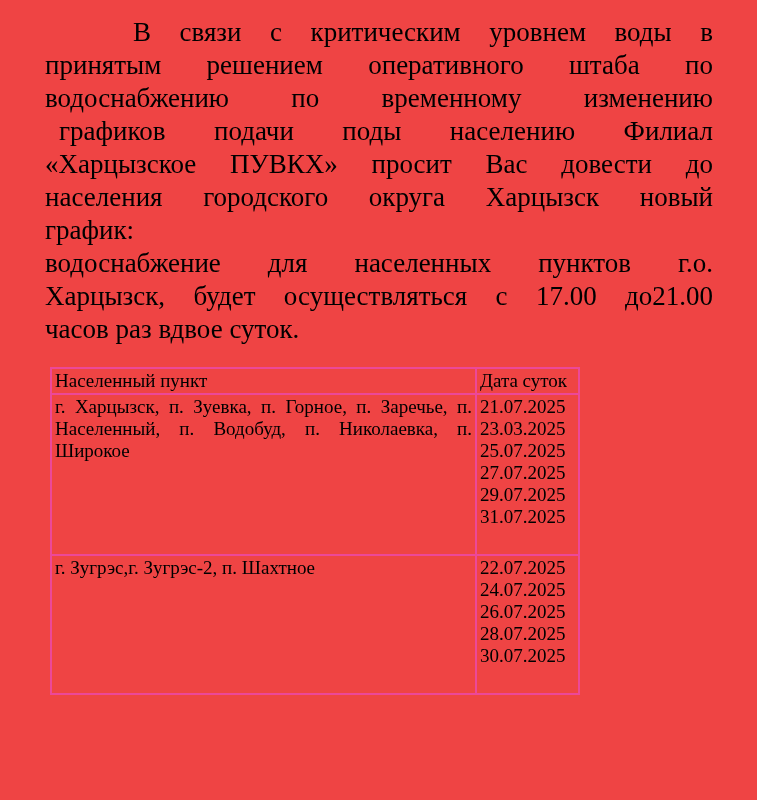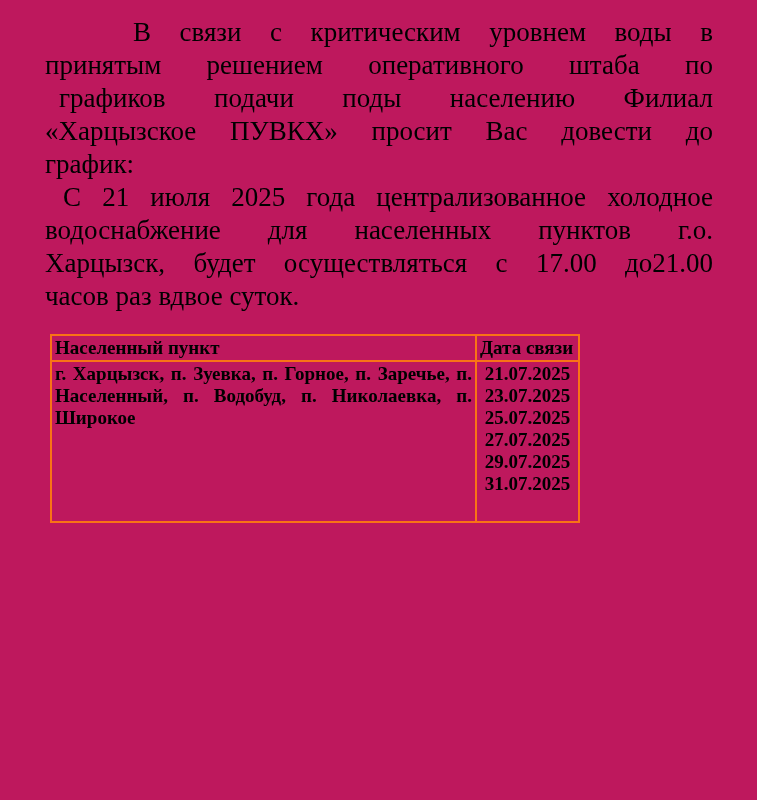--- a/index.html
+++ b/index.html
@@ -4,21 +4,21 @@
 <style>
   html, body {
     margin: 0;
     padding: 0;
     background: #ffffff;
   }
   .page {
     position: relative;
     width: 757px;
     height: 800px;
-    background: #be185d;
+    background: #ef4444;
     color: #000000;
     font-family: "Liberation Serif", "DejaVu Serif", serif;
     overflow: hidden;
   }
   .doc {
     padding: 16px 44px 0 45px;
   }
   .line {
     font-size: 27px;
     line-height: 33px;
@@ -40,88 +40,101 @@
 
   table.schedule {
     border-collapse: collapse;
     table-layout: fixed;
     width: 528px;
     margin-top: 21px;
     margin-left: 5px;
   }
   table.schedule th,
   table.schedule td {
-    border: 2px solid #f97316;
+    border: 2px solid #ec4899;
     vertical-align: top;
     font-family: "Liberation Serif", "DejaVu Serif", serif;
     font-size: 19px;
     line-height: 22px;
-    font-weight: bold;
+    font-weight: normal;
     color: #000000;
   }
   table.schedule th {
     text-align: left;
     padding: 1px 3px;
   }
   table.schedule td {
     padding: 1px 3px 26px 3px;
   }
   .cell-line {
     text-align: justify;
     text-align-last: justify;
   }
   .cell-line.last {
     text-align: center;
     text-align-last: left;
   }
   .date-line {
-    text-align: center;
+    text-align: left;
     white-space: nowrap;
   }
 </style>
 </head>
 <body>
 
 <div class="page">
   <div class="doc">
 
     <div class="line jl ind-big">В связи с критическим уровнем воды в</div>
     <div class="line jl">принятым решением оперативного штаба по</div>
+    <div class="line jl">водоснабжению по временному изменению</div>
     <div class="line jl ind-sm">графиков подачи поды населению Филиал</div>
     <div class="line jl">«Харцызское ПУВКХ» просит Вас довести до</div>
+    <div class="line jl">населения городского округа Харцызск новый</div>
     <div class="line ll">график:</div>
-    <div class="line jl ind-med">С 21 июля 2025 года централизованное холодное</div>
     <div class="line jl">водоснабжение для населенных пунктов г.о.</div>
     <div class="line jl">Харцызск,  будет осуществляться с 17.00 до21.00</div>
     <div class="line ll">часов раз вдвое суток.</div>
 
     <table class="schedule">
       <colgroup>
         <col style="width:425px">
         <col style="width:103px">
       </colgroup>
       <thead>
         <tr>
           <th>Населенный пункт</th>
-          <th>Дата связи</th>
+          <th>Дата суток</th>
         </tr>
       </thead>
       <tbody>
         <tr>
           <td>
             <div class="cell-line">г. Харцызск, п. Зуевка, п. Горное, п. Заречье, п.</div>
             <div class="cell-line">Населенный, п. Водобуд, п. Николаевка, п.</div>
             <div class="cell-line last">Широкое</div>
           </td>
           <td>
             <div class="date-line">21.07.2025</div>
-            <div class="date-line">23.07.2025</div>
+            <div class="date-line">23.03.2025</div>
             <div class="date-line">25.07.2025</div>
             <div class="date-line">27.07.2025</div>
             <div class="date-line">29.07.2025</div>
             <div class="date-line">31.07.2025</div>
+          </td>
+        </tr>
+        <tr>
+          <td>
+            <div class="cell-line last">г. Зугрэс,г. Зугрэс-2, п. Шахтное</div>
+          </td>
+          <td>
+            <div class="date-line">22.07.2025</div>
+            <div class="date-line">24.07.2025</div>
+            <div class="date-line">26.07.2025</div>
+            <div class="date-line">28.07.2025</div>
+            <div class="date-line">30.07.2025</div>
           </td>
         </tr>
       </tbody>
     </table>
 
   </div>
 </div>
 
 </body></html>

